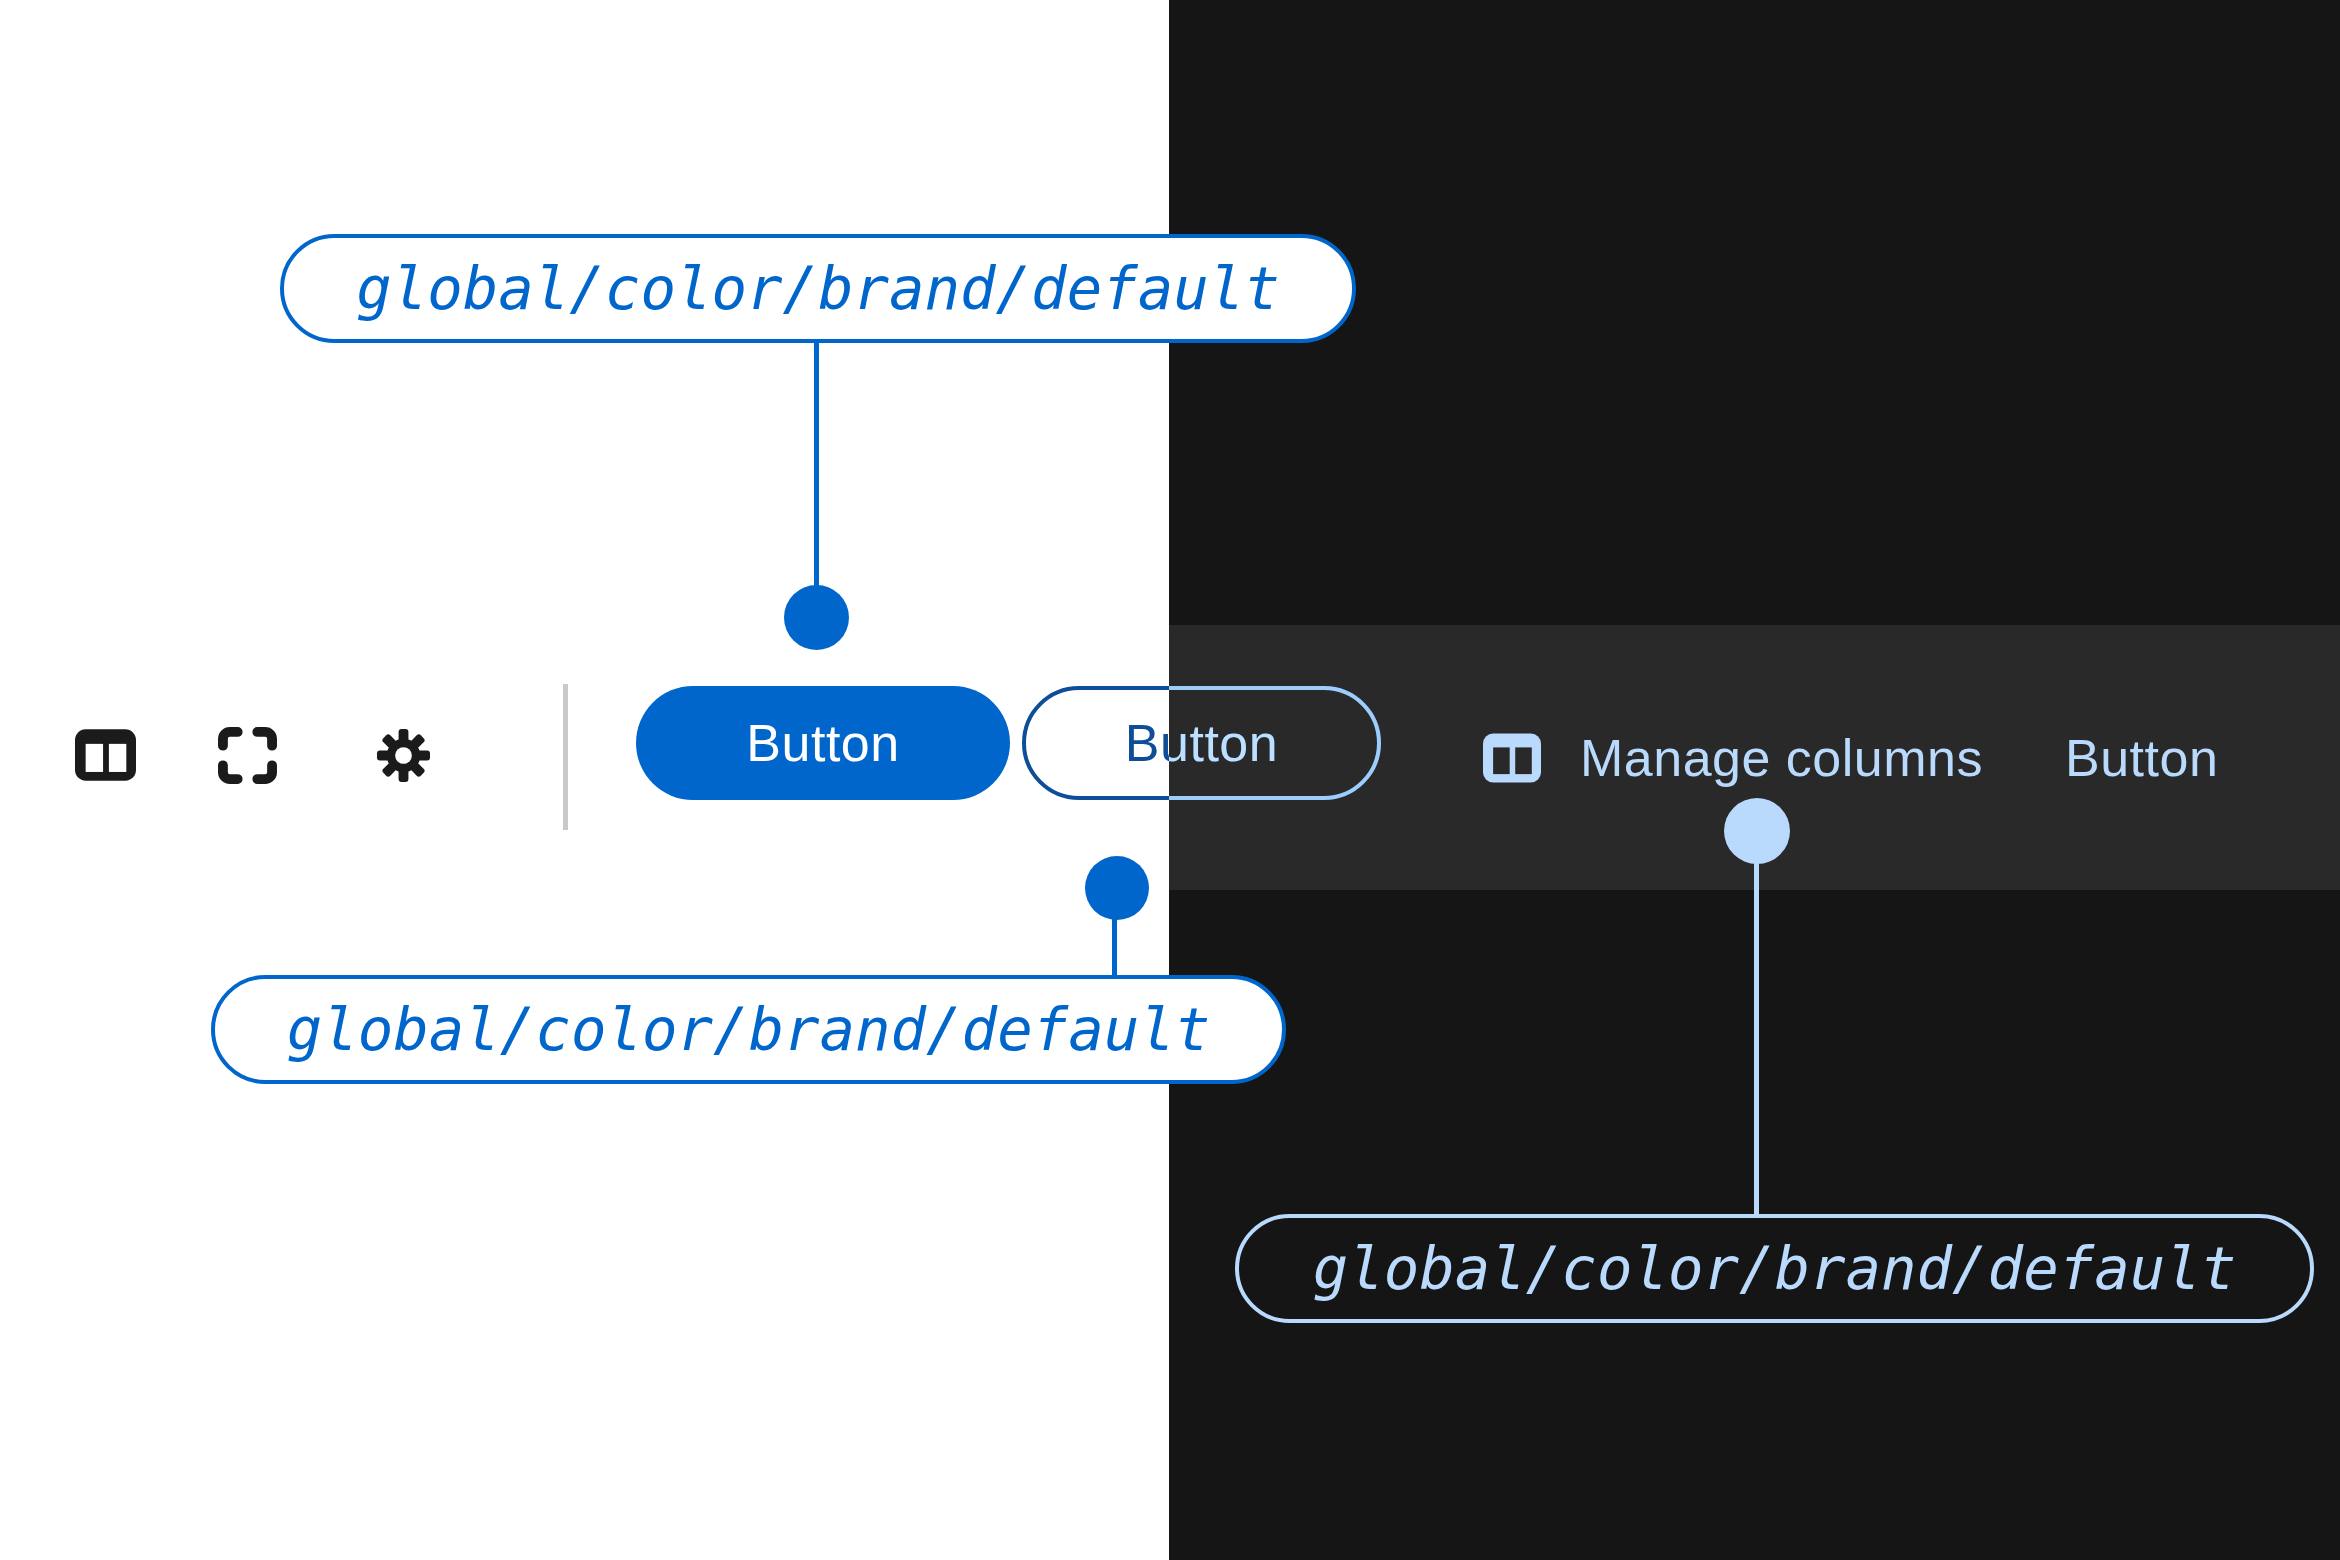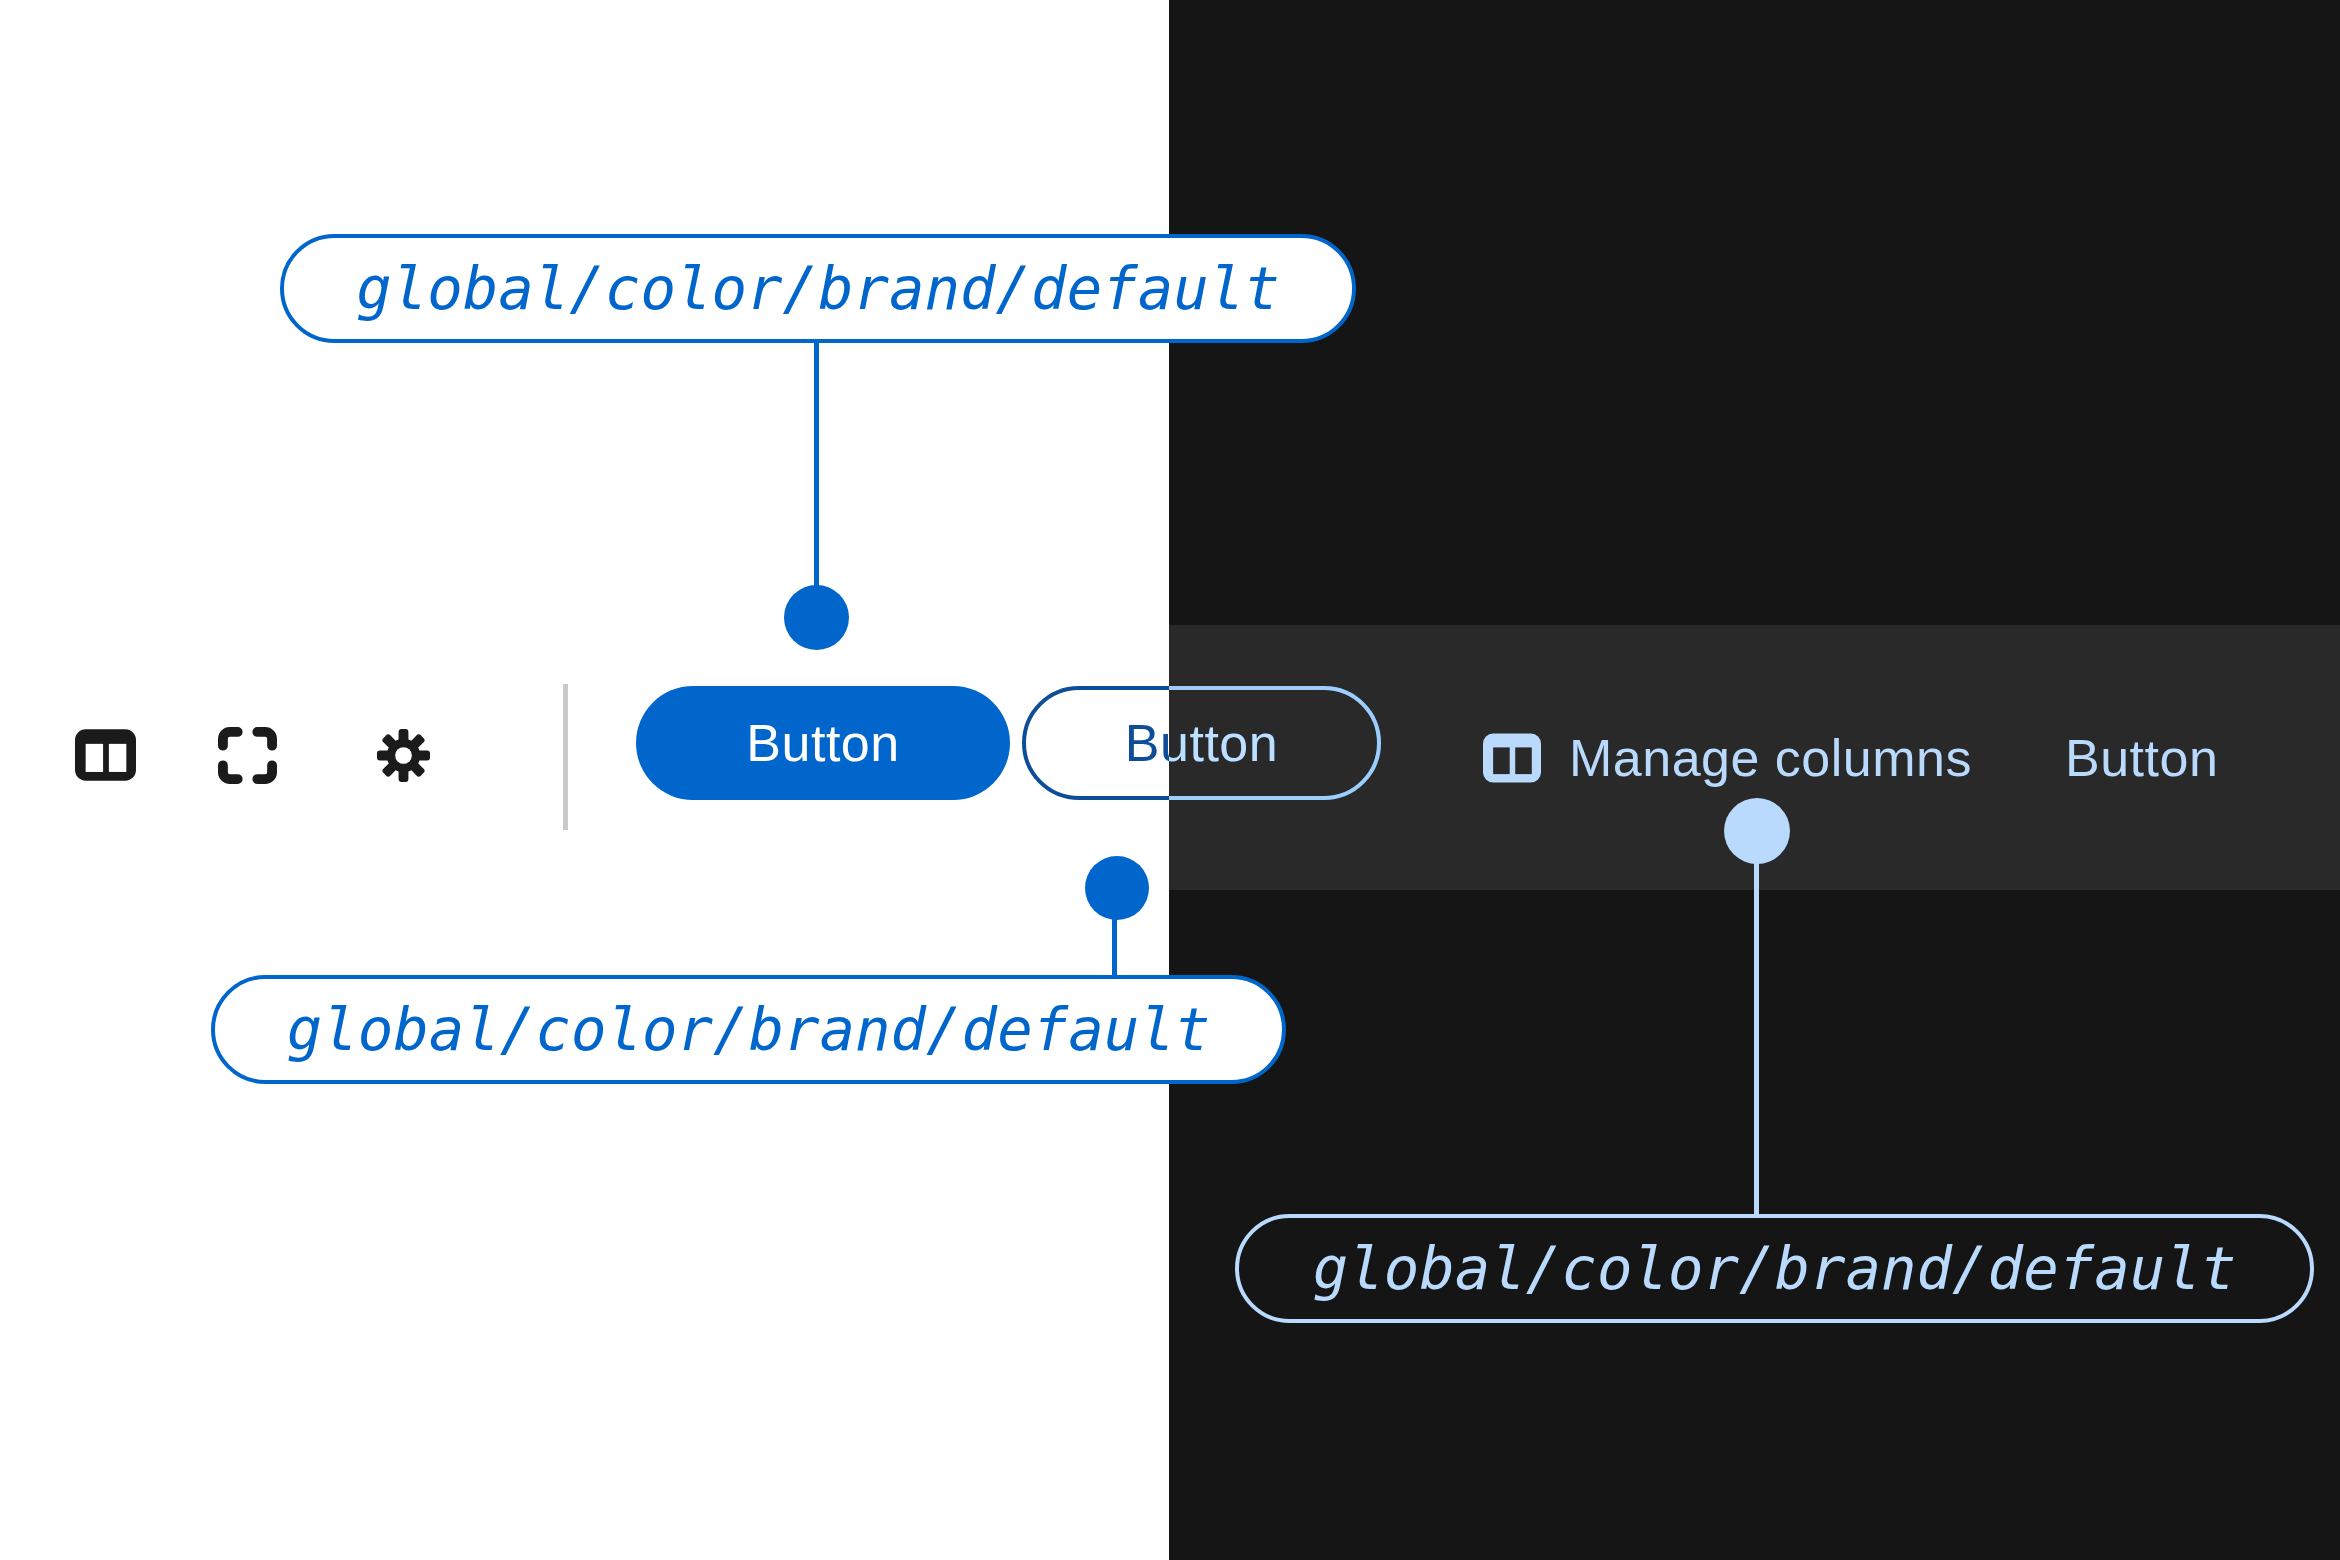--- a/index.html
+++ b/index.html
@@ -52,21 +52,21 @@
     left: 1022px; top: 686px; width: 359px;
     background: transparent; color: #bedffd;
     border: 4.9px solid #9ecdf9;
     z-index: 3; pointer-events: none;
     clip-path: inset(0 0 0 147px);
   }
 
   
   .dark-action {
     position: absolute; top: 625px; height: 265px; z-index: 2;
-    display: flex; align-items: center; gap: 28px;
+    display: flex; align-items: center; gap: 39px;
     background: none; border: none; padding: 0; margin: 0; cursor: pointer;
     color: #b9dafc; font-family: "Liberation Sans", sans-serif;
     font-size: 52px; letter-spacing: 0.5px;
   }
   #manage-columns-button { left: 1483px; }
   #action-button { left: 2065px; }
 
   
   .token-pill {
     position: absolute; z-index: 6;

